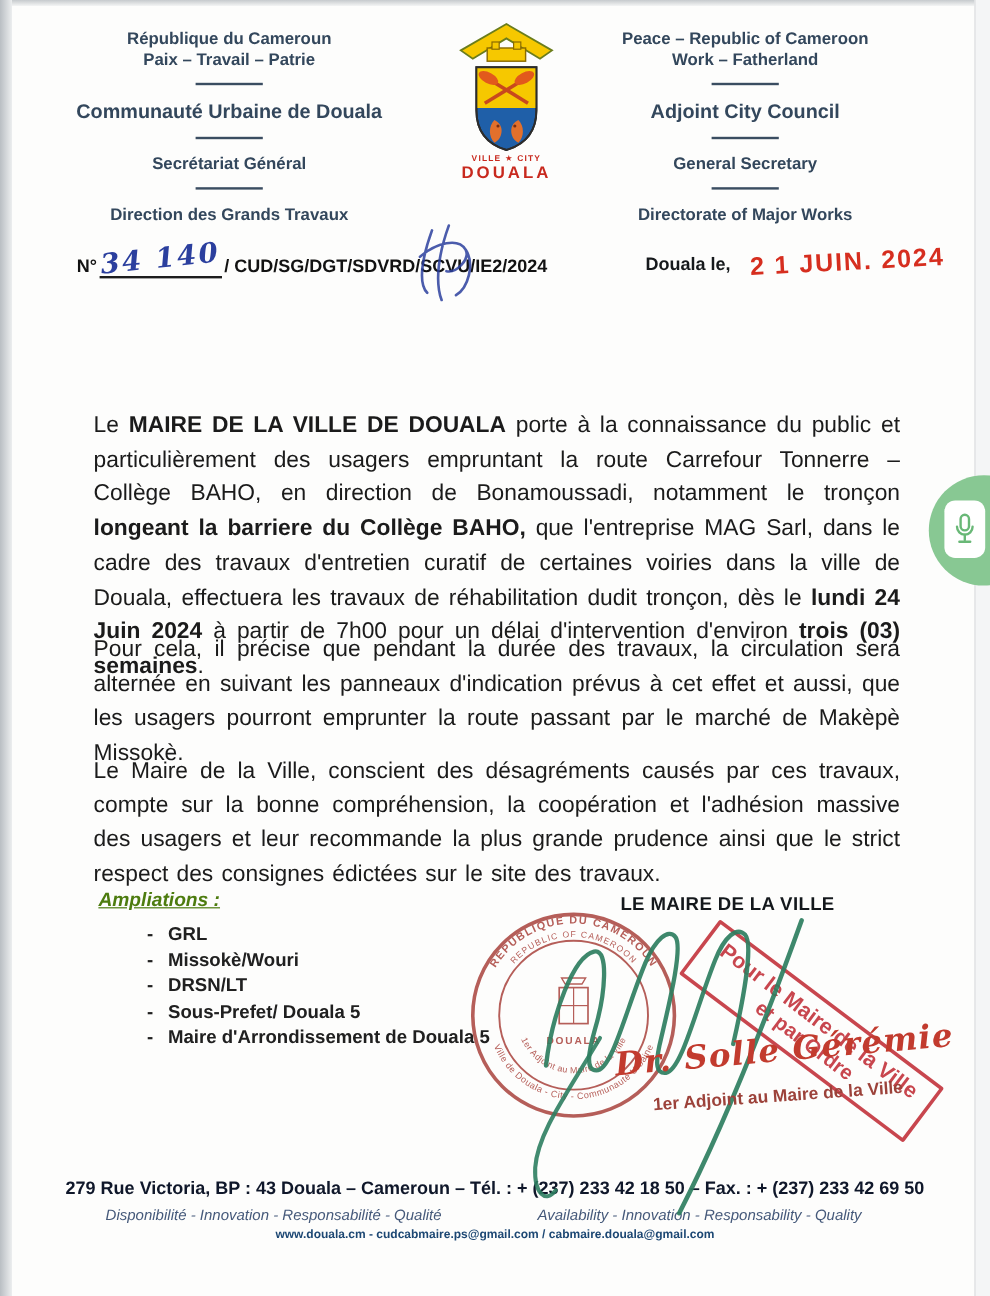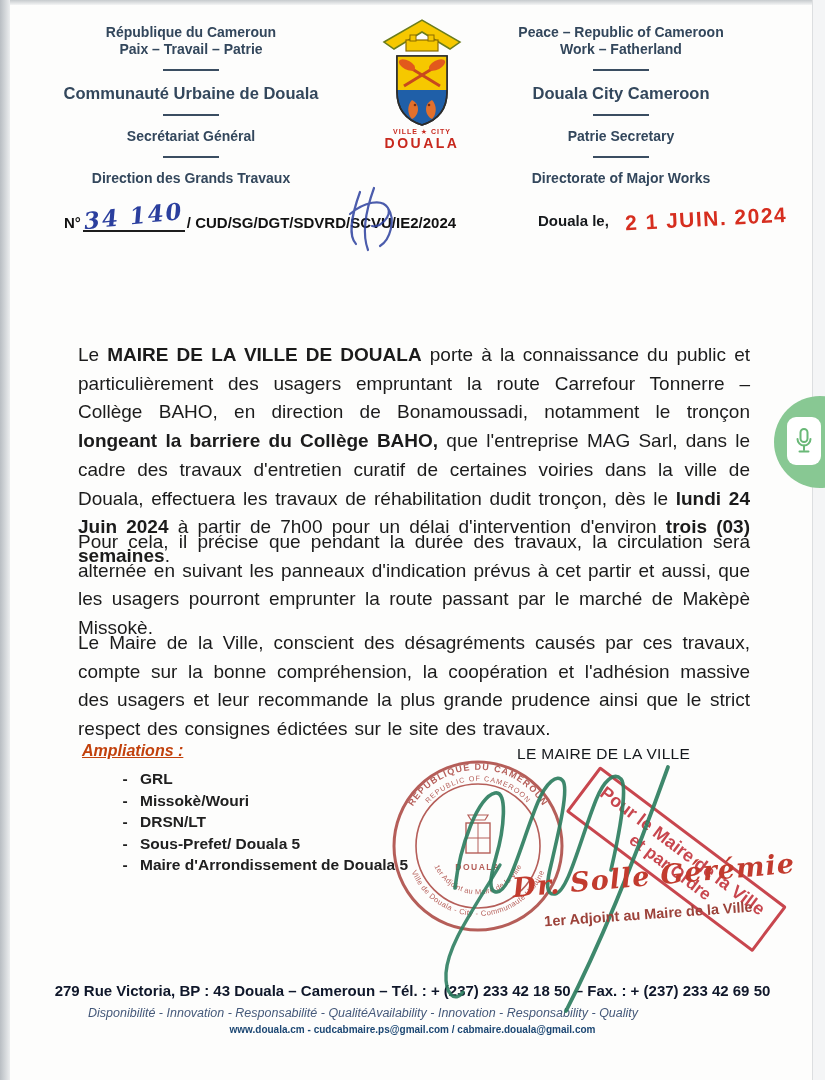--- a/index.html
+++ b/index.html
@@ -37,43 +37,43 @@
   
   .doc-title{position:absolute;left:0;top:263px;width:100%;text-align:center;font-size:35px;
              font-weight:bold;color:#101010;letter-spacing:.5px;z-index:2;}
   
   .para{position:absolute;left:78px;width:672px;font-size:19px;line-height:28.7px;
         text-align:justify;color:#1b1b1b;word-spacing:1.5px;z-index:1;}
   .p1{top:341px;} .p2{top:528px;} .p3{top:617px;margin-top:12px;}
   
   .amp{position:absolute;left:82px;top:742px;width:340px;z-index:1;}
   .amp-label{font-size:16px;font-weight:bold;font-style:italic;text-decoration:underline;
-             color:#c2410c;margin-bottom:8px;}
+             color:#4d7c0f;margin-bottom:8px;}
   .amp-item{display:flex;font-size:15.5px;font-weight:bold;color:#202020;line-height:21.5px;}
   .amp-dash{width:30px;text-align:center;margin-left:28px;}
   
-  .sig-heading{position:absolute;left:517px;top:745px;font-size:15.5px;font-weight:normal;
+  .sig-heading{position:absolute;left:517px;top:745px;font-size:15.5px;font-weight:bold;
                color:#14181c;letter-spacing:.3px;z-index:2;}
   .round-stamp{position:absolute;left:390px;top:753px;z-index:2;opacity:.84;}
   .sig-green{position:absolute;left:400px;top:745px;z-index:4;}
   .order-stamp{position:absolute;left:600px;top:766px;width:212px;border:3.5px solid #bf2730;
                border-radius:2px;padding:5px 8px;text-align:center;color:#bf2730;font-weight:bold;
                transform:rotate(37deg);transform-origin:left top;opacity:.85;z-index:3;}
   .order-stamp .o1{font-size:18px;line-height:21px;}
   .order-stamp .o2{font-size:17px;line-height:20px;}
   .signer-name{position:absolute;left:512px;top:860px;width:280px;font-family:"DejaVu Serif",serif;
                font-style:italic;font-weight:bold;font-size:27px;color:#c23b2e;
                transform:rotate(-5deg);letter-spacing:1px;white-space:nowrap;z-index:5;}
   .signer-title{position:absolute;left:544px;top:906px;font-size:14.5px;font-weight:bold;
                 color:#9c423a;transform:rotate(-4deg);white-space:nowrap;z-index:5;}
   
   .footer-address{position:absolute;left:0;top:982px;width:100%;text-align:center;font-size:15px;
                   font-weight:bold;color:#0f172a;z-index:1;}
   .footer-mottos{position:absolute;left:88px;top:1006px;width:630px;display:flex;
-                 font-size:12.5px;font-style:italic;color:#45597a;z-index:1;}
+                 justify-content:space-between;font-size:12.5px;font-style:italic;color:#45597a;z-index:1;}
   .footer-web{position:absolute;left:0;top:1024px;width:100%;text-align:center;font-size:10px;
               font-weight:bold;color:#1c4773;z-index:1;}
   
   .mic-fab{position:absolute;left:774px;top:396px;width:92px;height:92px;border-radius:50%;
            background:#88c893;z-index:60;cursor:pointer;}
   .mic-box{position:absolute;left:13px;top:21px;width:34px;height:48px;background:#ffffff;
            border-radius:9px;display:flex;align-items:center;justify-content:center;}
 </style>
 </head>
 <body>
@@ -91,23 +91,23 @@
     <div class="sep"></div>
     <div class="dept">Secrétariat Général</div>
     <div class="sep"></div>
     <div class="dept">Direction des Grands Travaux</div>
   </div>
 
   <div class="hdr hdr-right">
     <div class="l1">Peace – Republic of Cameroon</div>
     <div class="l2">Work – Fatherland</div>
     <div class="sep"></div>
-    <div class="org">Douala City Cameroon</div>
-    <div class="sep"></div>
-    <div class="dept">Patrie Secretary</div>
+    <div class="org">Adjoint City Council</div>
+    <div class="sep"></div>
+    <div class="dept">General Secretary</div>
     <div class="sep"></div>
     <div class="dept">Directorate of Major Works</div>
   </div>
 
   <div class="logo">
     <svg width="104" height="146" viewBox="0 0 104 146">
       <path d="M14,30 L52,8 L90,30 L80,37 L52,20 L24,37 Z" fill="#f6c800" stroke="#6b7d1c" stroke-width="1.5"></path>
       <rect x="36" y="28" width="32" height="11" fill="#f6c800" stroke="#8a6b00" stroke-width="1.2"></rect>
       <rect x="40" y="23" width="6" height="6" fill="#f6c800" stroke="#8a6b00" stroke-width="1"></rect>
       <rect x="58" y="23" width="6" height="6" fill="#f6c800" stroke="#8a6b00" stroke-width="1"></rect>
@@ -134,21 +134,21 @@
     <path d="M30,8 C22,30 18,52 26,60 M44,4 C36,26 32,50 38,66 M20,30 C34,18 52,14 58,24 C62,32 50,44 42,42 M58,24 C66,36 60,56 50,62" fill="none" stroke="#2b3f9e" stroke-width="2.2" stroke-linecap="round" opacity=".85"></path>
   </svg>
 
   <div class="date-line">
     <span>Douala le,</span>
     <span class="date-stamp">2 1 JUIN. 2024</span>
   </div>
 
 
   <div class="para p1"><span>Le </span><b>MAIRE DE LA VILLE DE DOUALA</b><span> porte à la connaissance du public et particulièrement des usagers empruntant la route Carrefour Tonnerre – Collège BAHO, en direction de Bonamoussadi, notamment le tronçon </span><b>longeant la barriere du Collège BAHO,</b><span> que l'entreprise MAG Sarl, dans le cadre des travaux d'entretien curatif de certaines voiries dans la ville de Douala, effectuera les travaux de réhabilitation dudit  tronçon, dès le </span><b>lundi 24 Juin 2024</b><span> à partir de 7h00 pour un délai d'intervention d'environ </span><b>trois (03) semaines</b><span>.</span></div>
-  <div class="para p2">Pour cela, il précise que pendant la durée des travaux, la circulation sera alternée en suivant les panneaux d'indication prévus à cet partir et aussi, que les usagers pourront emprunter la route passant par le marché de Makèpè Missokè.</div>
+  <div class="para p2">Pour cela, il précise que pendant la durée des travaux, la circulation sera alternée en suivant les panneaux d'indication prévus à cet effet et aussi, que les usagers pourront emprunter la route passant par le marché de Makèpè Missokè.</div>
   <div class="para p3">Le Maire de la Ville, conscient des désagréments causés par ces travaux, compte sur la bonne compréhension, la coopération et l'adhésion massive des usagers et leur recommande la plus grande prudence ainsi que le strict respect des consignes édictées sur le site des travaux.</div>
 
   <div class="amp">
     <div class="amp-label">Ampliations :</div>
     <div>
         <div class="amp-item">
           <span class="amp-dash">-</span>
           <span>GRL</span>
         </div>
         <div class="amp-item">

